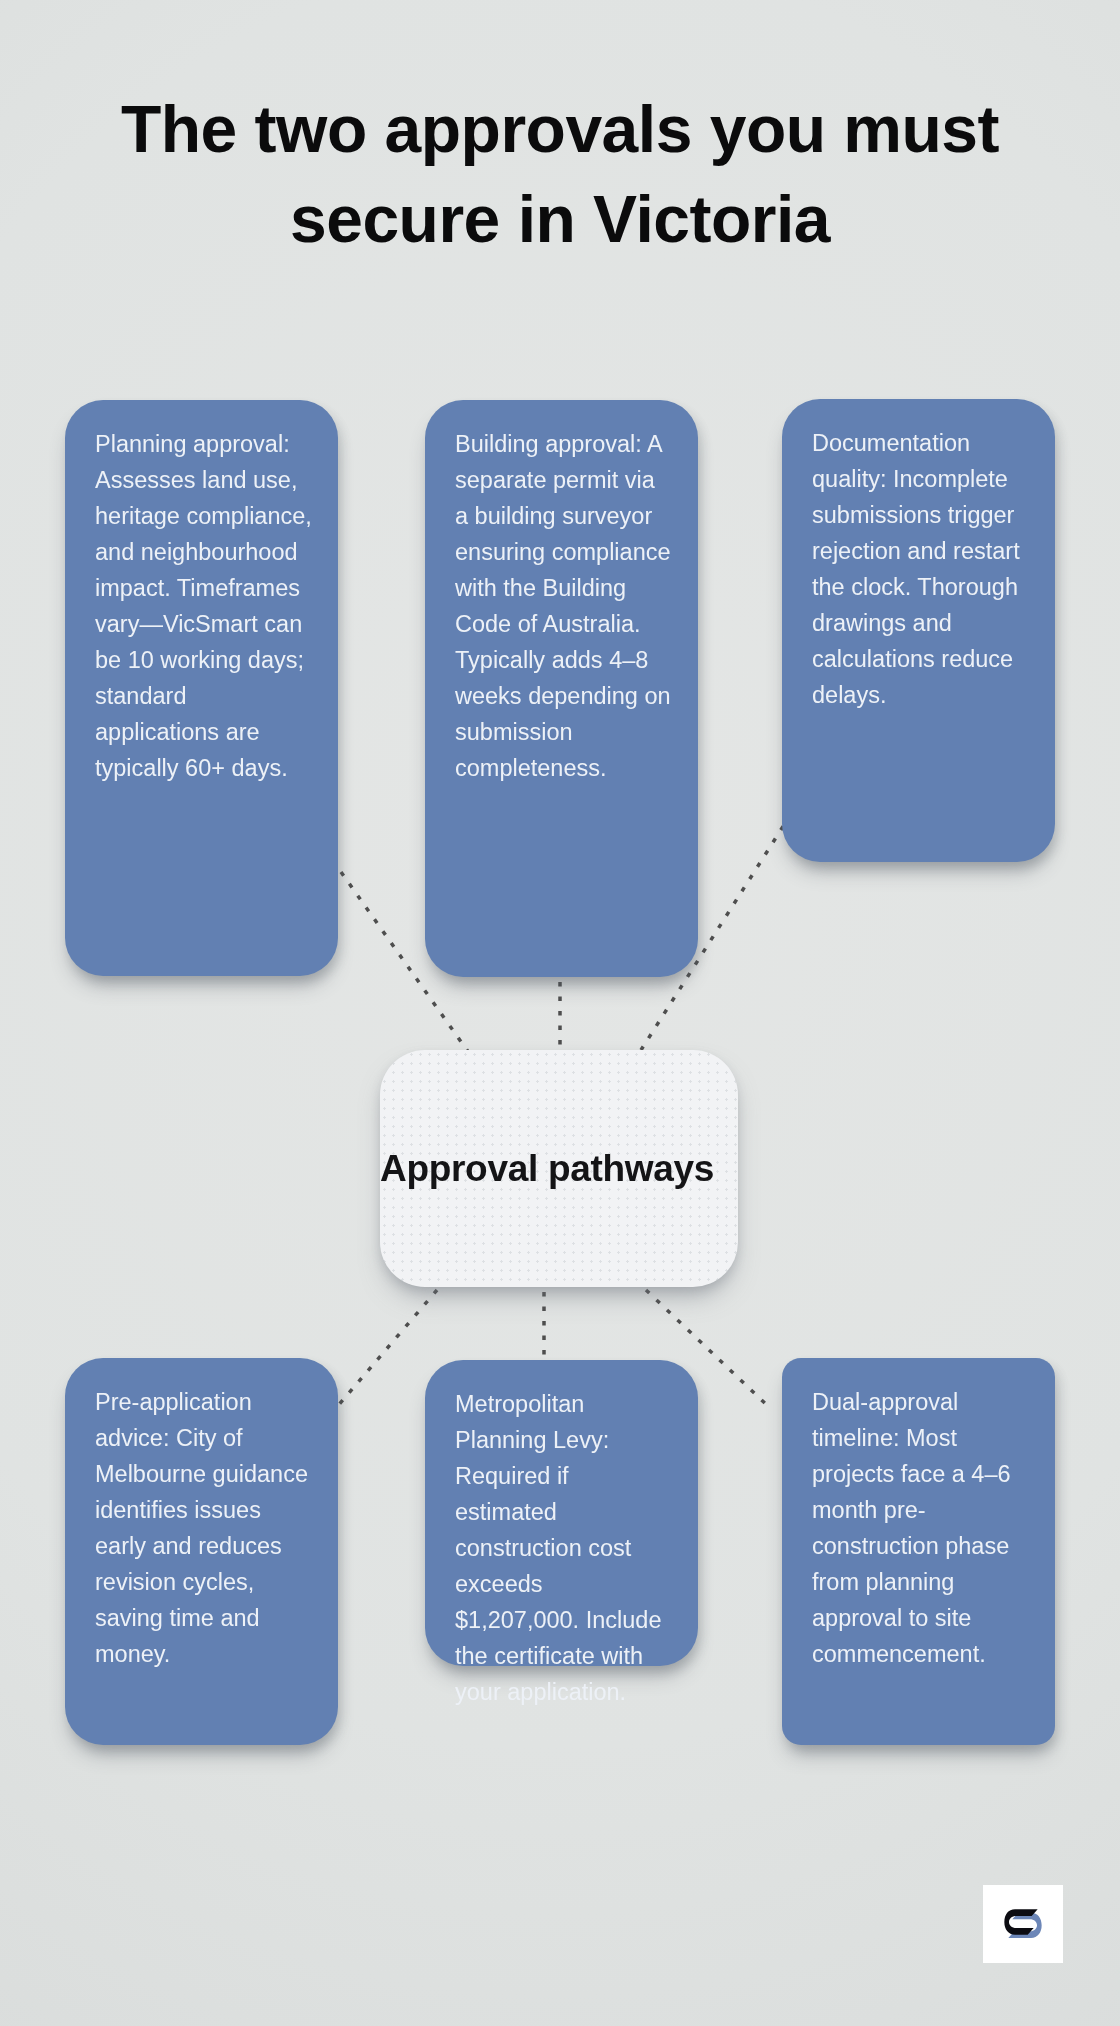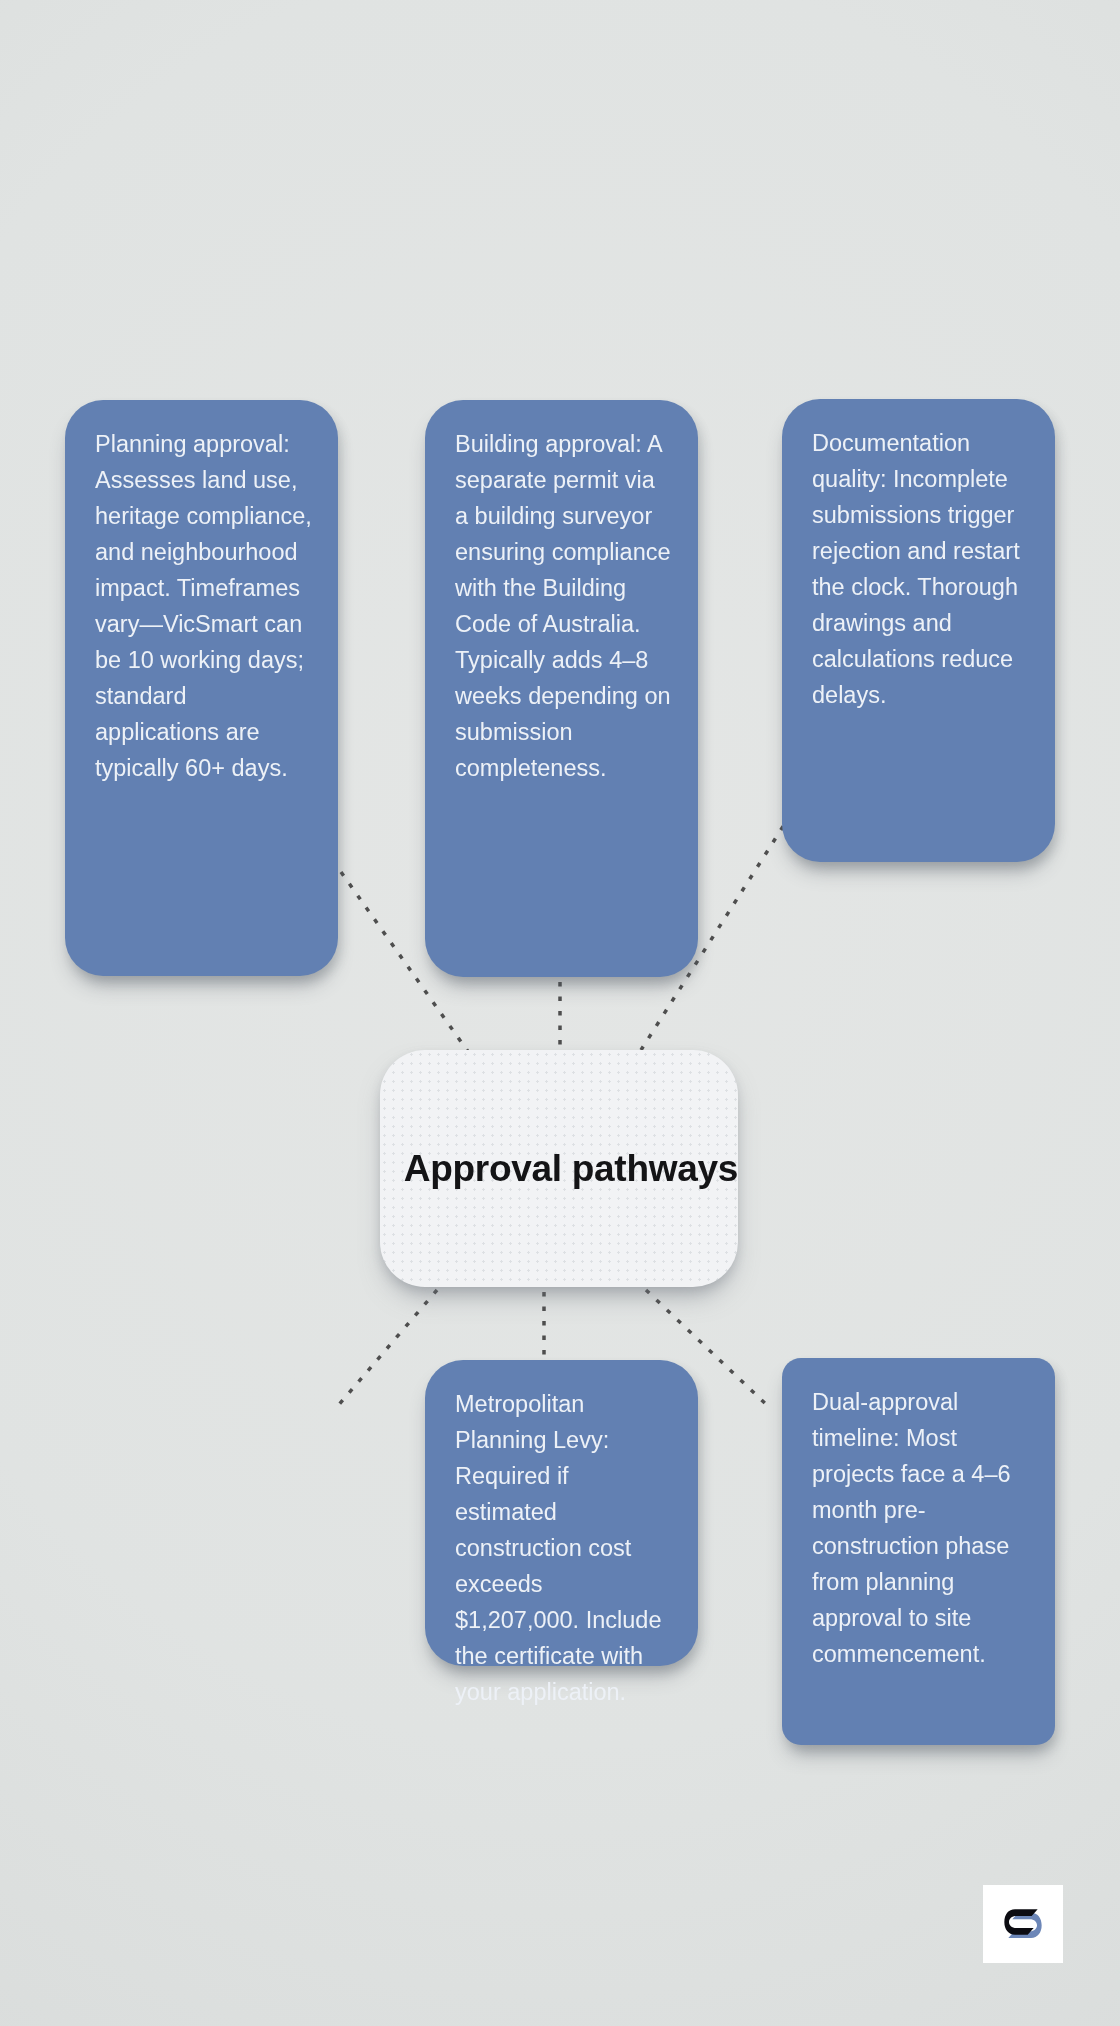--- a/index.html
+++ b/index.html
@@ -48,21 +48,21 @@
   .node{
     position:absolute;
     left:380px;top:1050px;
     width:358px;height:237px;
     box-sizing:border-box;
     border-radius:45px;
     background:
       radial-gradient(circle, rgba(148,156,166,.22) 1.1px, transparent 1.2px) 0 0/9px 9px,
       #f2f3f5;
     box-shadow:0 14px 24px -6px rgba(110,116,126,.5), 0 4px 10px rgba(110,116,126,.18);
-    display:flex;align-items:center;justify-content:flex-end;
+    display:flex;align-items:center;justify-content:flex-start;
     text-align:center;
   }
   .node-label{
     font-size:37px;
     font-weight:700;
     line-height:47px;
     color:#141416;
     letter-spacing:-0.3px;
   }
   .logo-box{
@@ -72,20 +72,21 @@
     background:#ffffff;
     display:flex;align-items:center;justify-content:center;
   }
   .logo-box svg{display:block;}
 </style>
 </head>
 <body>
 
 <div class="canvas">
 
+  <div class="title">The two approvals you must secure in Victoria</div>
 
   <svg class="connectors" viewBox="0 0 1120 2026" xmlns="http://www.w3.org/2000/svg">
     <g stroke="#4e4e4e" stroke-width="3.5" stroke-dasharray="4.5 10" fill="none">
       <line x1="341" y1="872" x2="469" y2="1053"></line>
       <line x1="560" y1="982" x2="560" y2="1048"></line>
       <line x1="791" y1="814" x2="641" y2="1050"></line>
       <line x1="437" y1="1290" x2="336" y2="1408"></line>
       <line x1="544" y1="1292" x2="544" y2="1355"></line>
       <line x1="646" y1="1290" x2="772" y2="1410"></line>
     </g>
@@ -100,20 +101,23 @@
   </div>
 
   <div class="card card-tr">
     <span>Documentation quality: Incomplete submissions trigger rejection and restart the clock. Thorough drawings and calculations reduce delays.</span>
   </div>
 
   <div class="node">
     <div class="node-label">Approval pathways</div>
   </div>
 
+  <div class="card card-bl">
+    <span>Pre-application advice: City of Melbourne guidance identifies issues early and reduces revision cycles, saving time and money.</span>
+  </div>
 
   <div class="card card-bm">
     <span>Metropolitan Planning Levy: Required if estimated construction cost exceeds $1,207,000. Include the certificate with your application.</span>
   </div>
 
   <div class="card card-br">
     <span>Dual-approval timeline: Most projects face a 4–6 month pre-construction phase from planning approval to site commencement.</span>
   </div>
 
   <div class="logo-box">

